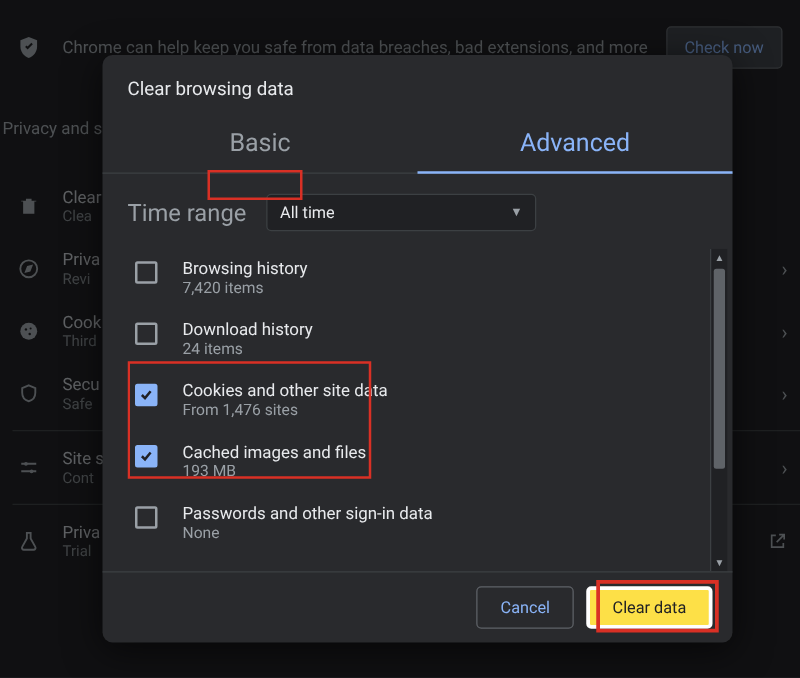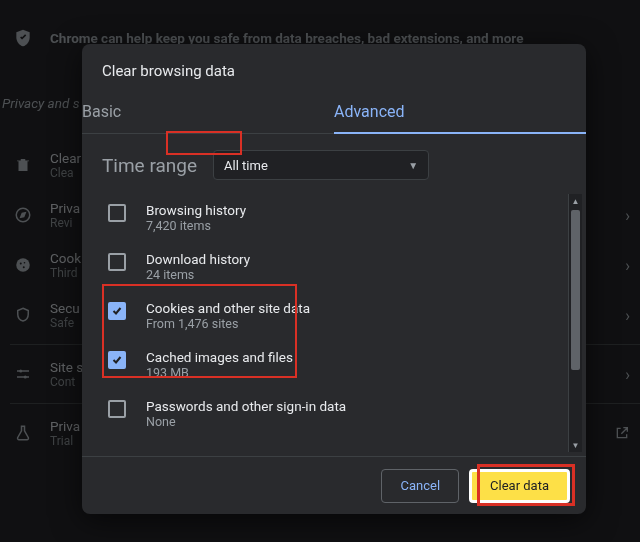--- a/index.html
+++ b/index.html
@@ -5,46 +5,46 @@
   * { box-sizing: border-box; margin: 0; padding: 0; }
   body {
     width: 640px; height: 542px; overflow: hidden;
     font-family: Roboto, Arial, sans-serif;
     background: #202124; color: #e8eaed;
     position: relative;
   }
   
   .bg { position:absolute; inset:0; background:#202124; }
   .bg-overlay { position:absolute; inset:0; background:rgba(0,0,0,0.5); }
-  .banner { position:absolute; top:18px; left:0; right:0; height:40px; display:flex; align-items:center; padding:0 12px;font-weight:bold; }
+  .banner { position:absolute; top:18px; left:0; right:0; height:40px; display:flex; align-items:center; padding:0 12px; }
   .banner-icon { width:22px; height:22px; color:#9aa0a6; display:flex; align-items:center; justify-content:center; }
   .banner-text { color:#9aa0a6; font-size:13.5px; margin-left:16px; flex:1; white-space:nowrap; overflow:hidden; text-overflow:ellipsis; }
   .banner-btn { margin-left:auto; margin-right:2px; height:34px; padding:0 14px; border-radius:4px;
     background:#3c4147; color:#8ab4f8; font-size:13px; border:1px solid #5f6368; display:flex; align-items:center; }
-  .side-label { position:absolute; left:0; top:95px; color:#9aa0a6; font-size:13.5px; padding-left:2px;font-style:italic; }
+  .side-label { position:absolute; left:0; top:95px; color:#9aa0a6; font-size:13.5px; padding-left:2px; }
 
   .bg-list { position:absolute; left:10px; top:140px; right:0; }
   .bg-row { display:flex; align-items:center; height:50px; color:#9aa0a6; position:relative; }
   .bg-row .ricon { width:22px; text-align:center; margin-right:14px; margin-left:4px; }
   .bg-row .rtitle { font-size:13.5px; color:#bdc1c6; }
   .bg-row .rsub { font-size:12px; color:#80868b; }
   .bg-row .chev { position:absolute; right:10px; color:#9aa0a6; }
   .bg-row .open { position:absolute; right:10px; color:#9aa0a6; }
   .hr { height:1px; background:#3c4043; margin:4px 0; }
 
   
   .dialog {
     position:absolute; left:82px; top:44px; width:504px; height:470px;
     background:#292a2d; border-radius:8px;
     box-shadow:0 6px 30px rgba(0,0,0,0.6);
     display:flex; flex-direction:column;
   }
   .dlg-title { font-size:15px; color:#e8eaed; padding:18px 20px 12px; }
   .tabs { display:flex; border-bottom:1px solid #3c4043; }
-  .tab { flex:1; text-align:left; padding:10px 0 12px; font-size:16px; color:#9aa0a6; position:relative; }
+  .tab { flex:1; text-align:center; padding:10px 0 12px; font-size:20px; color:#9aa0a6; position:relative; }
   .tab.active { color:#8ab4f8; }
   .tab.active::after { content:""; position:absolute; left:0; right:0; bottom:-1px; height:2px; background:#8ab4f8; }
 
   .body { padding:16px 4px 0 20px; flex:1; position:relative; }
   .tr-row { display:flex; align-items:center; gap:16px; margin-bottom:14px; }
   .tr-label { font-size:19px; color:#9aa0a6; }
   .select {
     width:216px; height:30px; background:#202124; border:1px solid #3c4043;
     border-radius:4px; display:flex; align-items:center; justify-content:space-between;
     padding:0 10px; font-size:13px; color:#e8eaed;
@@ -84,20 +84,23 @@
 
 <div class="bg">
   <div class="banner">
     <span class="banner-icon">
       <svg width="20" height="20" viewBox="0 0 24 24" fill="#9aa0a6">
           <path d="M12 2l8 3v6c0 5-3.4 9.7-8 11-4.6-1.3-8-6-8-11V5l8-3z"></path>
           <path fill="#202124" d="M10.5 13.5l-2-2 1.4-1.4 1 1 3.6-3.6 1.4 1.4-5 5z"></path>
         </svg>
     </span>
     <span class="banner-text">Chrome can help keep you safe from data breaches, bad extensions, and more</span>
+    <div class="banner-btn">
+        <span>Check now</span>
+      </div>
   </div>
 
   <div class="side-label">Privacy and s</div>
 
   <div class="bg-list">
     <div class="bg-row">
       <span class="ricon">
           <svg width="18" height="18" viewBox="0 0 24 24" fill="#9aa0a6">
             <path d="M6 7h12v13H6zM9 4h6v2H9zM4 6h16v1H4z"></path>
           </svg>

